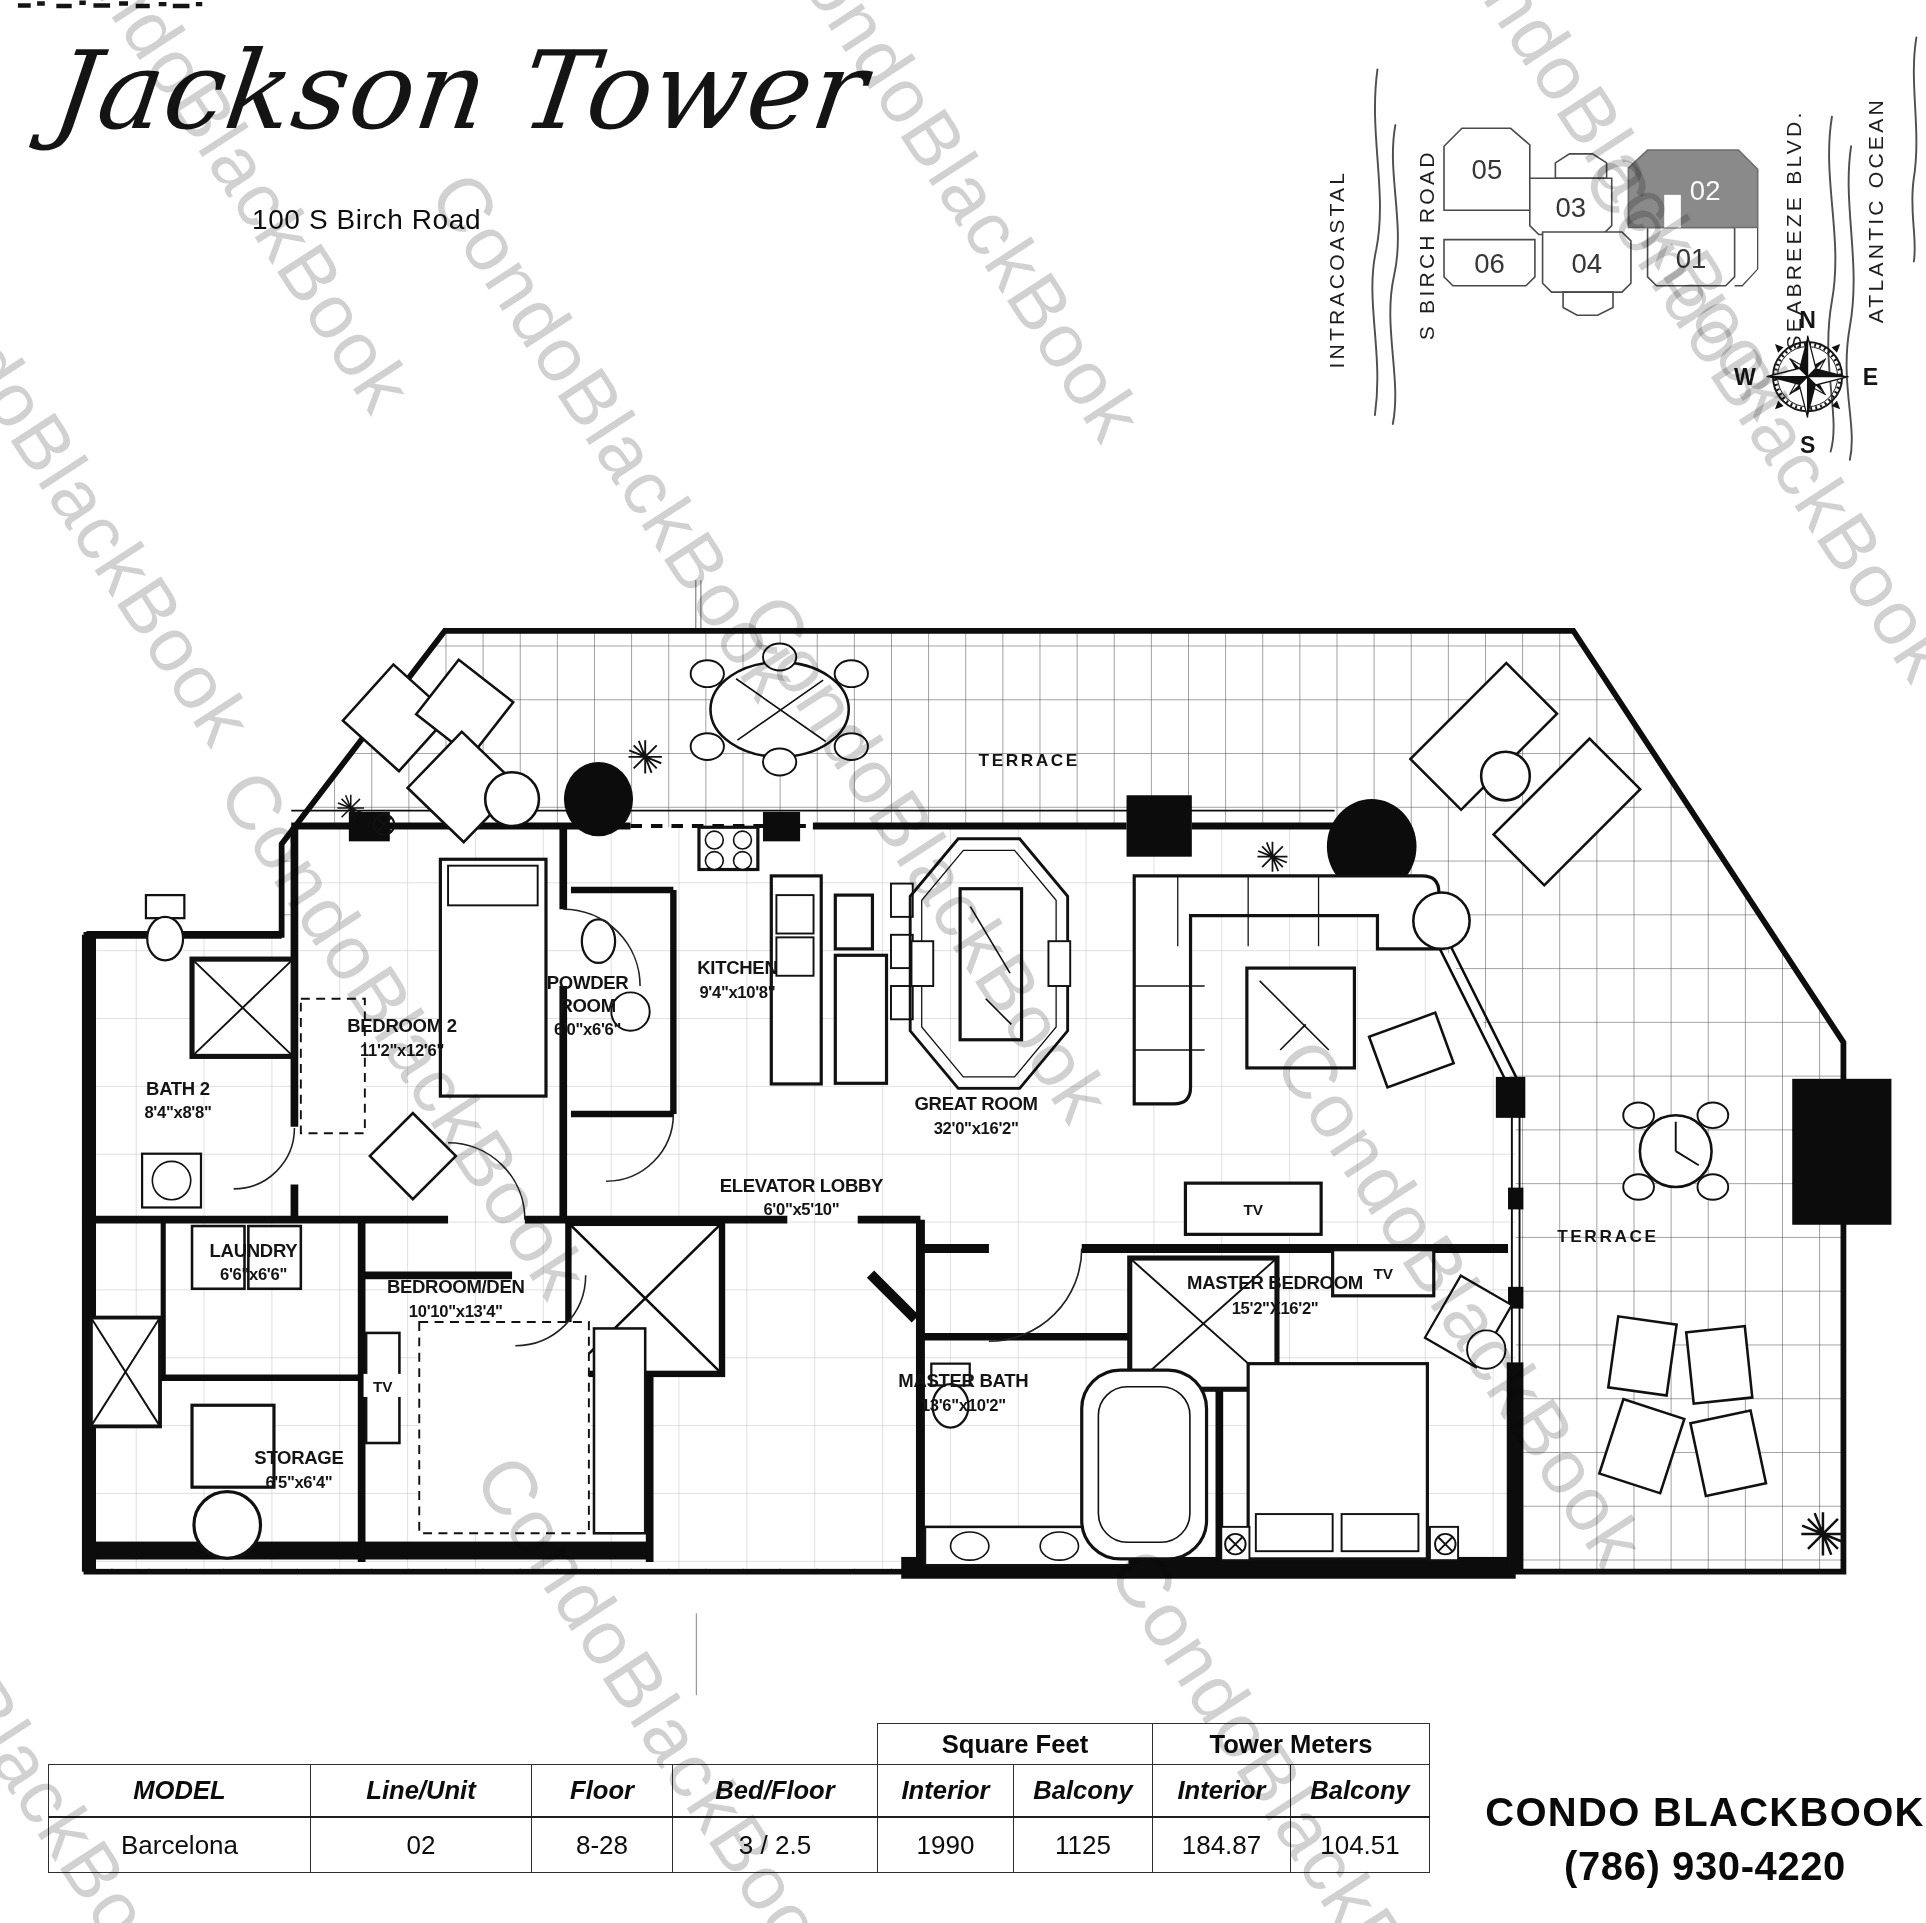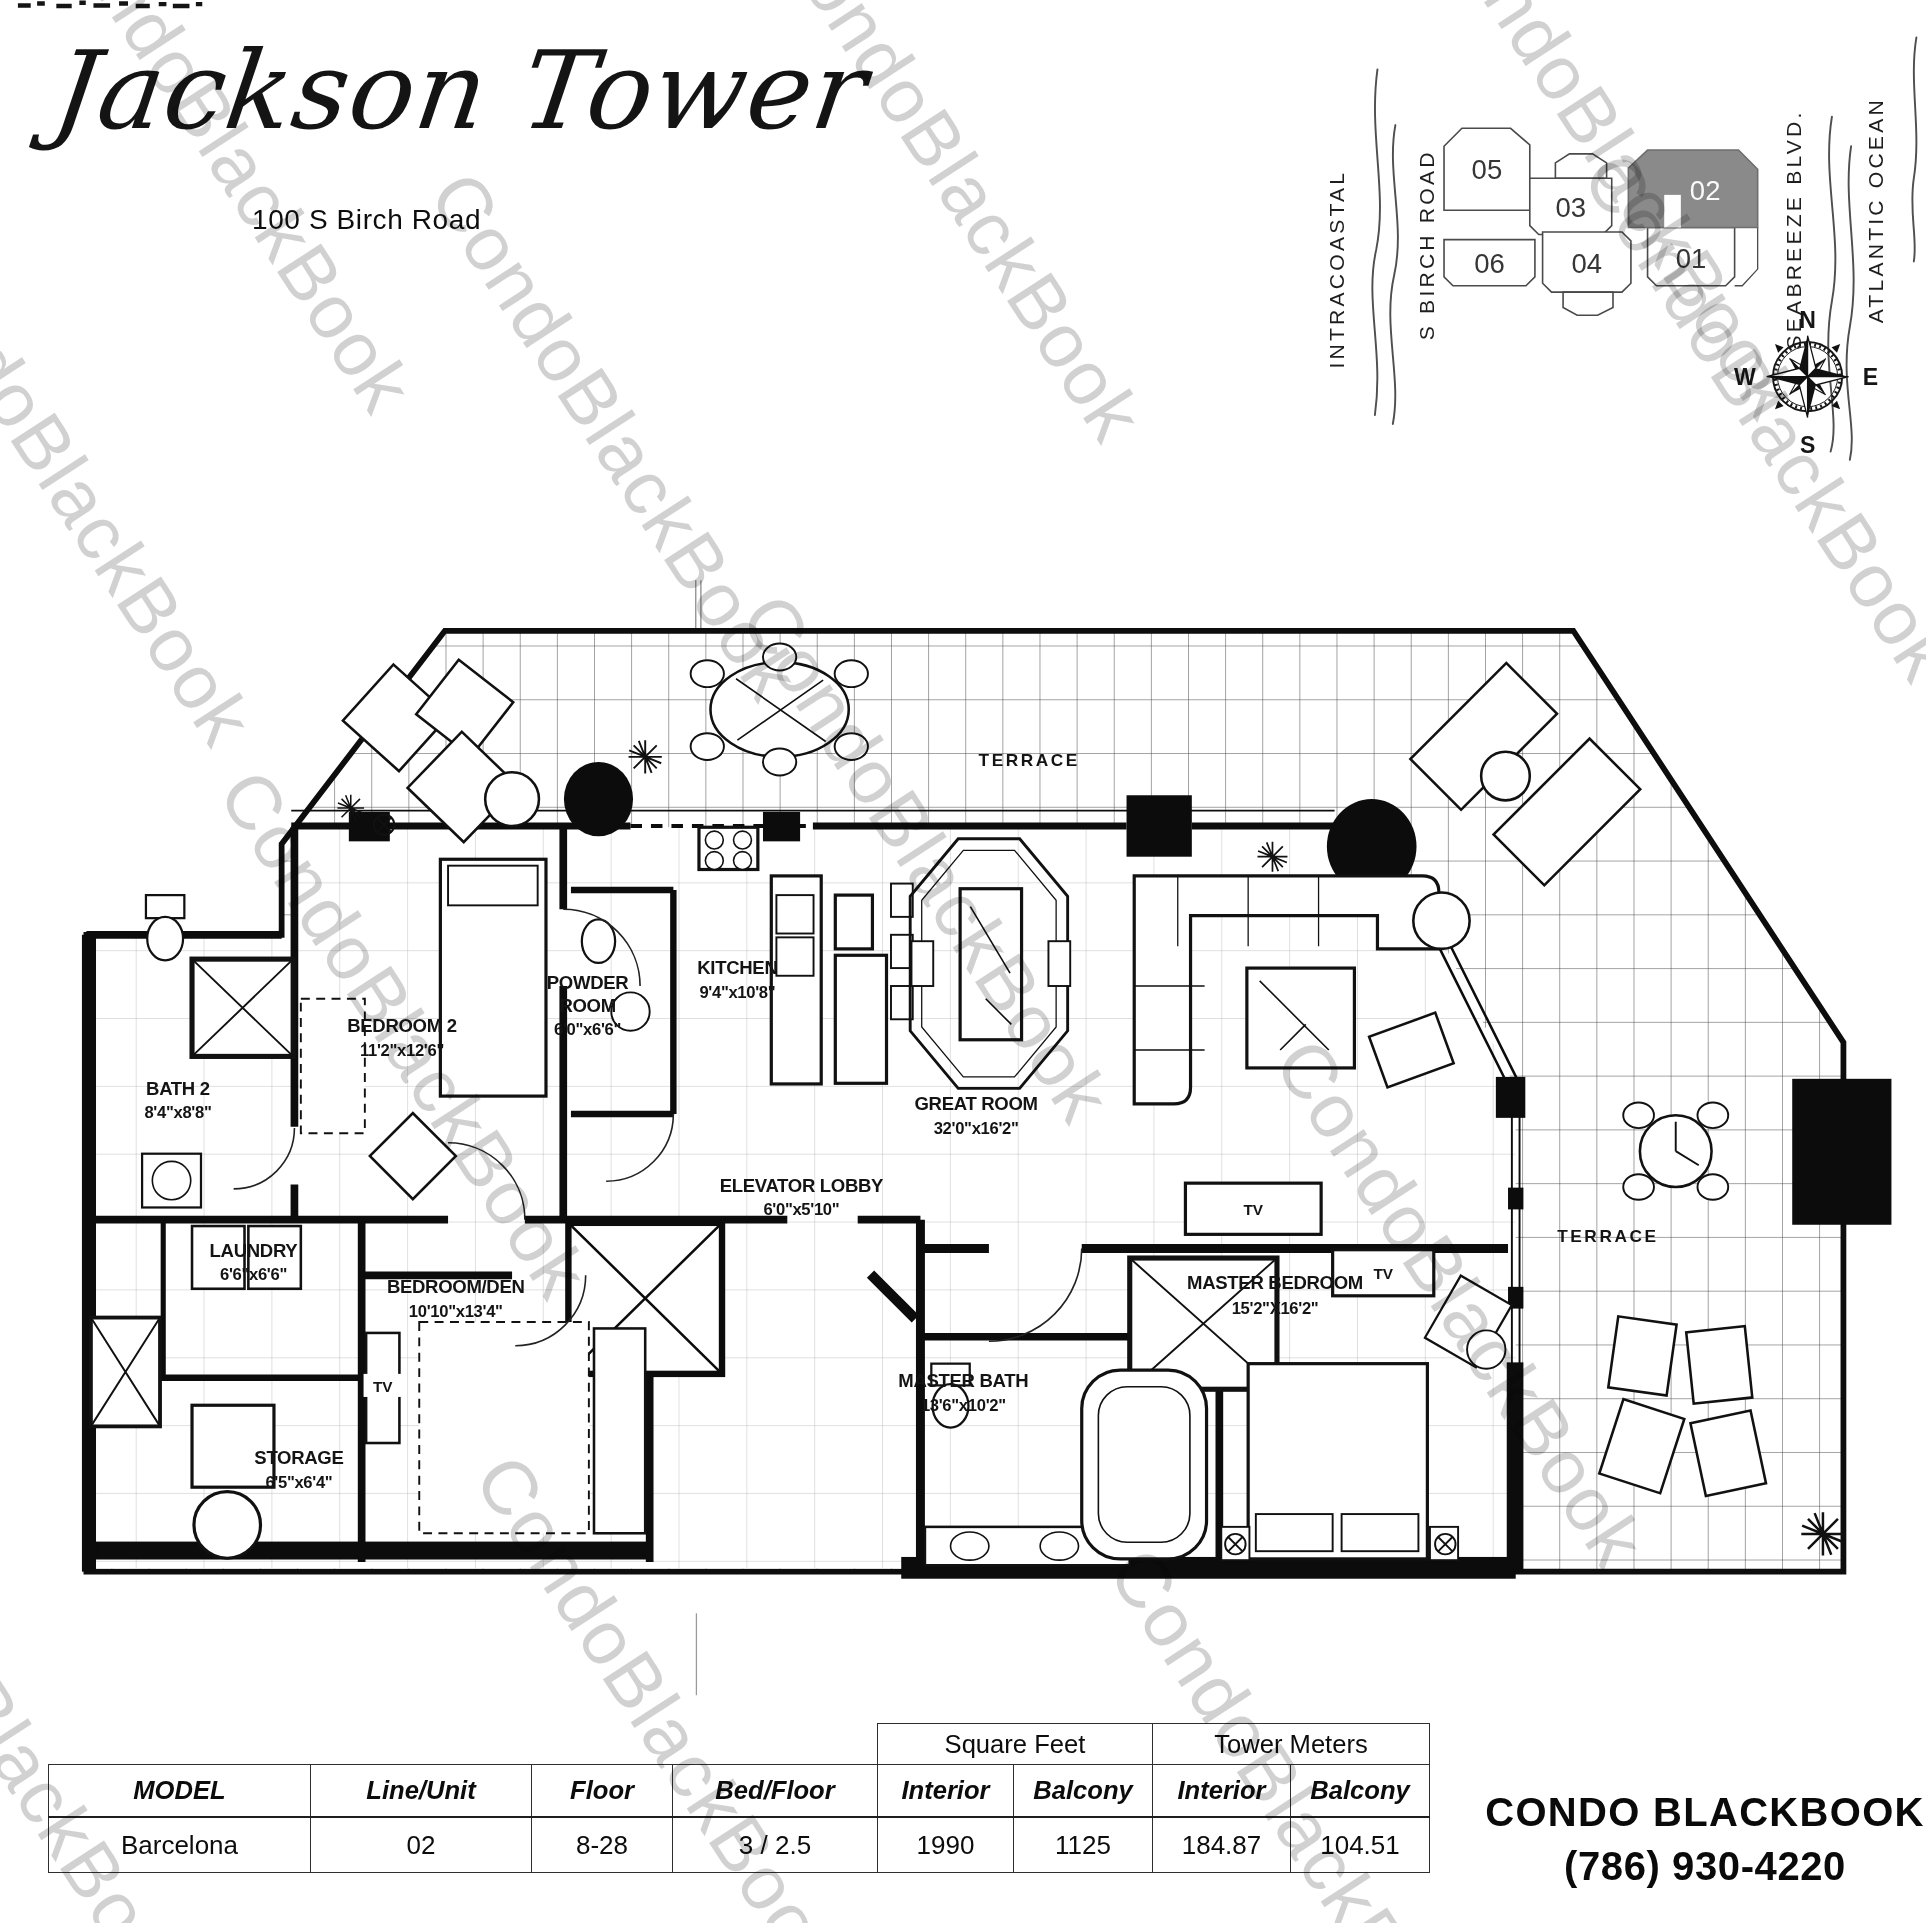--- a/index.html
+++ b/index.html
@@ -6,21 +6,21 @@
   body{width:1926px;height:1924px;position:relative;background:#fff;overflow:hidden;
        font-family:"Liberation Sans",sans-serif;color:#111;}
   #art{position:absolute;left:0;top:0;z-index:10;}
   .title{position:absolute;left:55px;top:28px;z-index:20;font-family:"DejaVu Serif",serif;
          font-style:italic;font-size:108px;color:#141414;transform:skewX(-8deg);
          letter-spacing:1.3px;white-space:nowrap;}
   .addr{position:absolute;left:252px;top:204px;z-index:20;font-size:28px;letter-spacing:0.6px;color:#0d0d0d;}
   .spec{position:absolute;left:48px;top:1723px;z-index:20;border-collapse:collapse;table-layout:fixed;}
   .spec th,.spec td{border:1.3px solid #2e2e2e;text-align:center;vertical-align:middle;
          font-family:"Liberation Sans",sans-serif;color:#0c0c0c;padding:0;}
-  .spec .grp th{font-weight:normal;font-size:25.6px;height:40px;}
+  .spec .grp th{font-weight:bold;font-size:25.6px;height:40px;}
   .spec .hdr th{font-weight:bold;font-size:25.6px;height:51px;border-bottom:2.6px solid #1e1e1e;font-style:italic;}
   .spec .dat td{font-weight:normal;font-size:26px;height:54px;}
   .noB{border:none !important;}
   .brand{position:absolute;left:1481px;top:1790px;width:448px;z-index:20;text-align:center;
          font-weight:bold;color:#0a0a0a;}
   .brand .l1{font-size:40px;letter-spacing:1.3px;}
   .brand .l2{font-size:40px;margin-top:9px;letter-spacing:0.6px;}
   .wm{position:absolute;z-index:40;font-size:76px;font-weight:500;color:#c6c6c6;
       transform:rotate(57deg);transform-origin:0 0;white-space:nowrap;letter-spacing:1.9px;
       mix-blend-mode:multiply;opacity:.8;pointer-events:none;}

